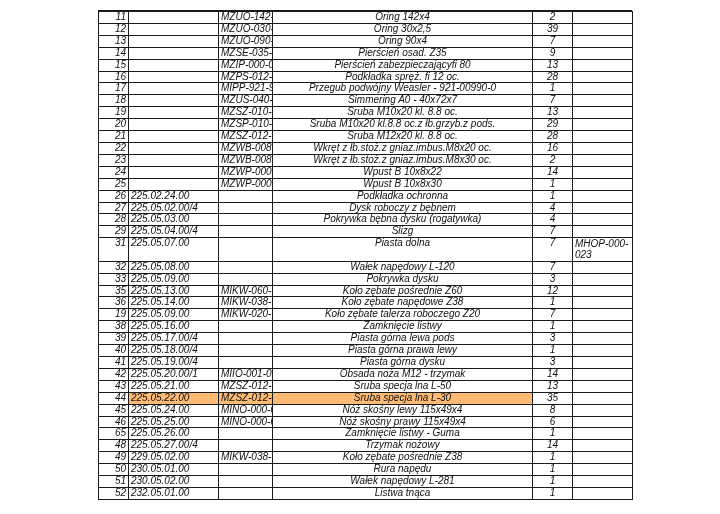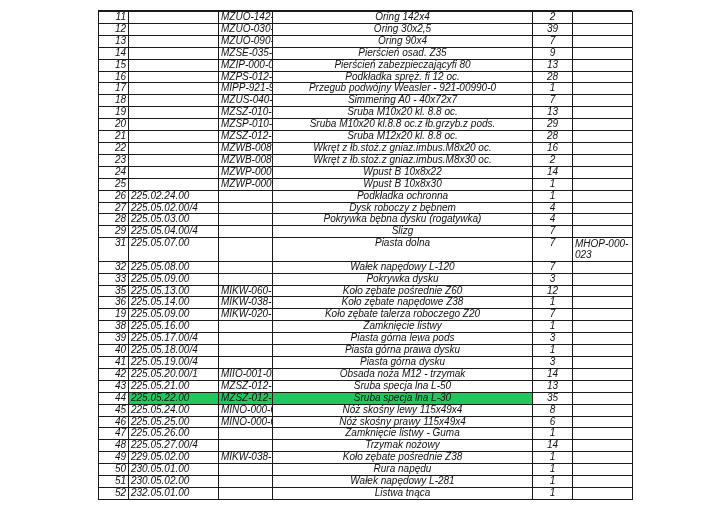--- a/index.html
+++ b/index.html
@@ -11,21 +11,21 @@
        font-size: 10px; font-style: italic; color: #111; white-space: nowrap; overflow: hidden;
        vertical-align: top; }
   td.c-lp { text-align: right; width: 25px; }
   td.c-draw { text-align: left; width: 86px; }
   td.c-code { text-align: right; width: 50px; padding-right: 2px; }
   td.c-name { text-align: center; width: 256px; }
   td.c-qty { text-align: center; width: 36px; }
   td.c-note { width: 56px; white-space: normal; line-height: 11px; }
   tr.tall td { height: 22.5px; }
   td.c-code { width: 50px; }
-  .hl { background: #22c55e; }
+  .hl { background: #fdba74; }
   .topline { position: absolute; left: 98px; top: 10px; width: 534px; height: 1px; background: #1a1a1a; }
 </style>
 </head>
 <body>
 
 <div class="topline"></div>
 <div class="sheet">
   <table>
     <colgroup>
       <col style="width:30px">
@@ -249,21 +249,21 @@
           <td class="c-draw">225.05.17.00/4</td>
           <td class="c-code"></td>
           <td class="c-name">Piasta górna lewa pods</td>
           <td class="c-qty">3</td>
           <td class="c-note"></td>
         </tr>
         <tr>
           <td class="c-lp">40</td>
           <td class="c-draw">225.05.18.00/4</td>
           <td class="c-code"></td>
-          <td class="c-name">Piasta górna prawa dysku</td>
+          <td class="c-name">Piasta górna prawa lewy</td>
           <td class="c-qty">1</td>
           <td class="c-note"></td>
         </tr>
         <tr>
           <td class="c-lp">41</td>
           <td class="c-draw">225.05.19.00/4</td>
           <td class="c-code"></td>
           <td class="c-name">Piasta górna dysku</td>
           <td class="c-qty">3</td>
           <td class="c-note"></td>
@@ -302,21 +302,21 @@
         </tr>
         <tr>
           <td class="c-lp">46</td>
           <td class="c-draw">225.05.25.00</td>
           <td class="c-code">MINO-000-006</td>
           <td class="c-name">Nóż skośny prawy 115x49x4</td>
           <td class="c-qty">6</td>
           <td class="c-note"></td>
         </tr>
         <tr>
-          <td class="c-lp">47</td>
+          <td class="c-lp">65</td>
           <td class="c-draw">225.05.26.00</td>
           <td class="c-code"></td>
           <td class="c-name">Zamknięcie listwy - Guma</td>
           <td class="c-qty">1</td>
           <td class="c-note"></td>
         </tr>
         <tr>
           <td class="c-lp">48</td>
           <td class="c-draw">225.05.27.00/4</td>
           <td class="c-code"></td>

